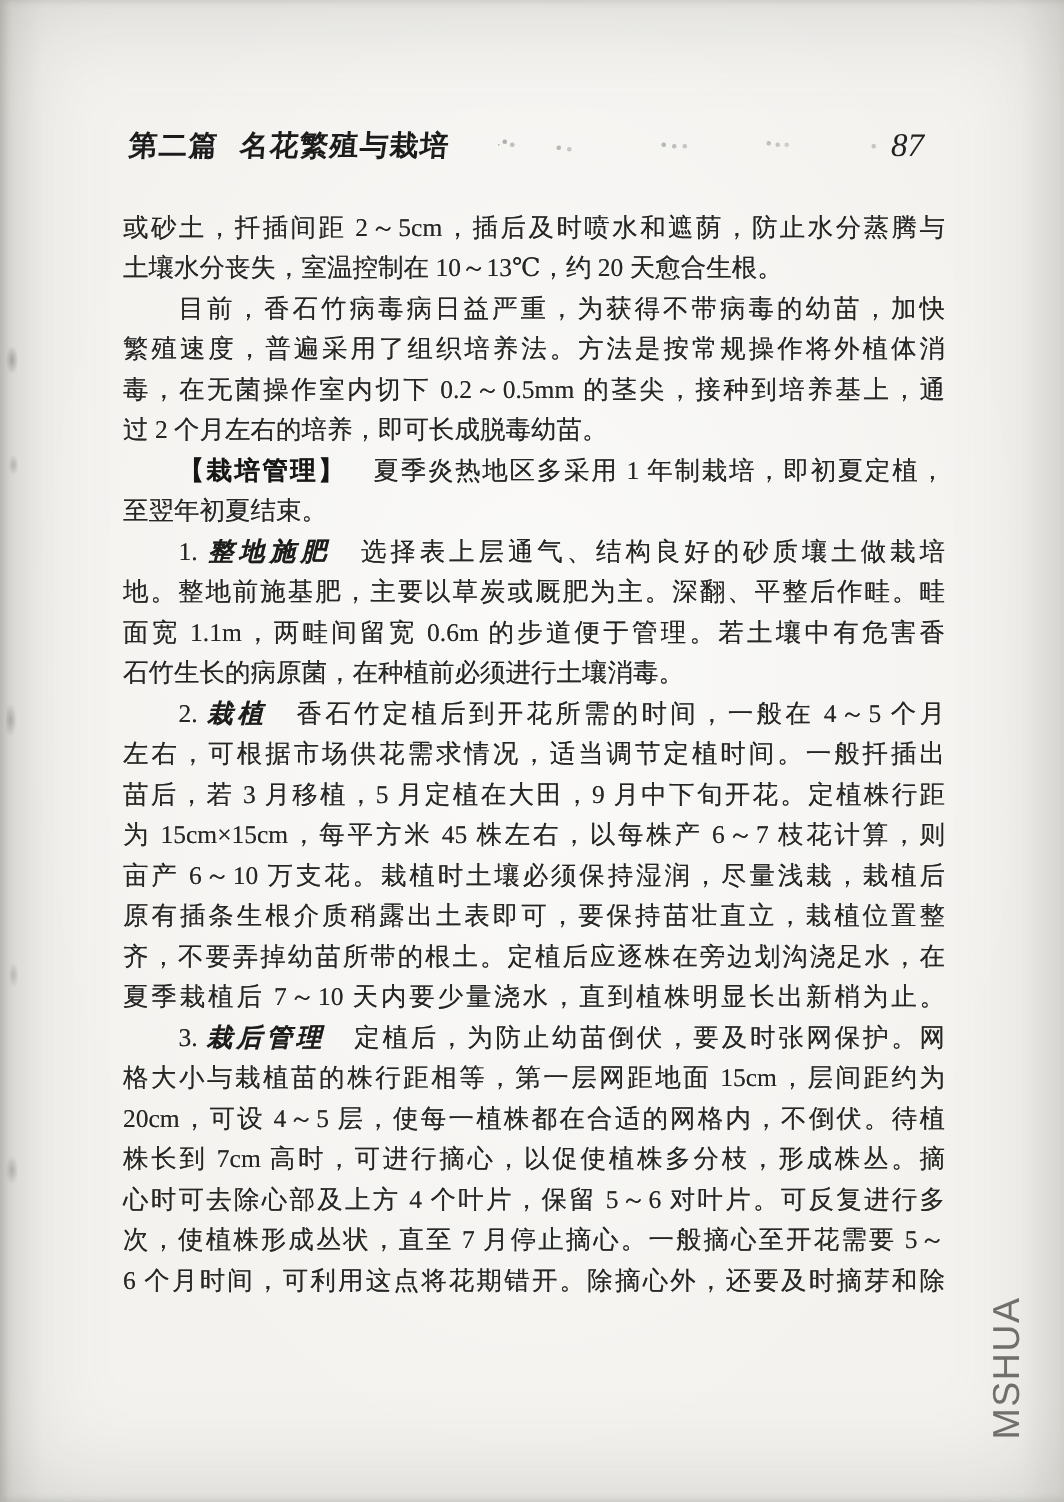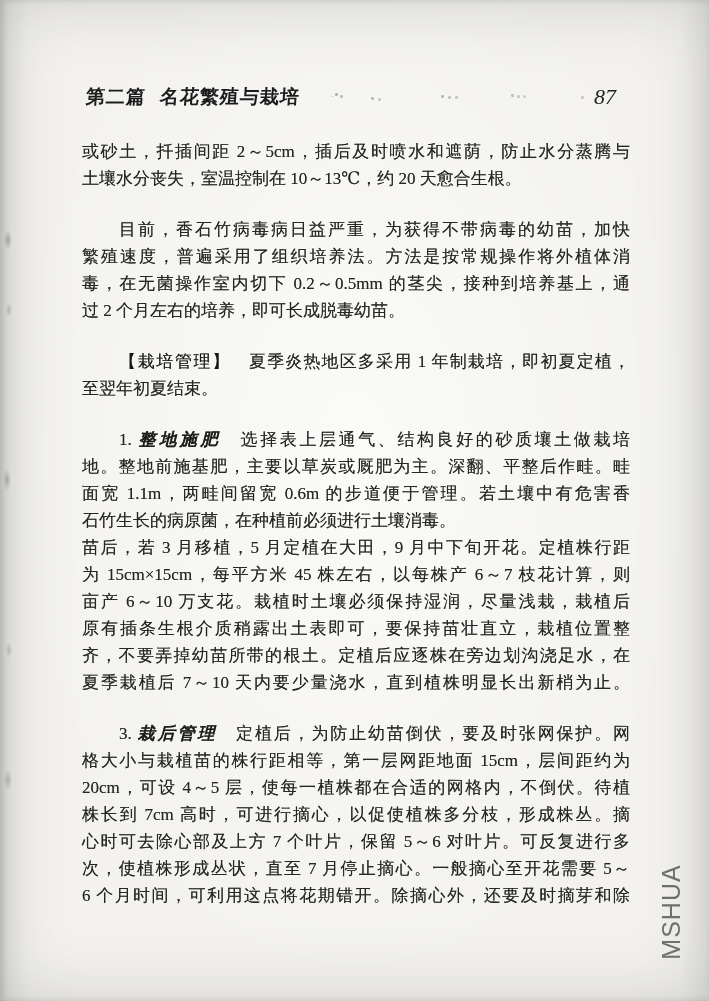--- a/index.html
+++ b/index.html
@@ -58,22 +58,22 @@
   .bodytext{
     position:absolute;left:82px;top:138px;width:548px;
     font-size:17px;line-height:27px;color:#262624;
     text-shadow:0 0 .4px rgba(40,40,38,.6);
   }
   .line{
     height:27px;white-space:nowrap;
     text-align:justify;text-align-last:justify;
   }
   .line.endline{text-align-last:left;}
-  .line.indent{text-indent:37px;margin-top:24px;}
-  .seg-bold{font-weight:400;color:#161614;letter-spacing:.5px;}
+  .line.indent{text-indent:37px;}
+  .seg-bold{font-weight:700;color:#161614;letter-spacing:.5px;}
   .seg-kai{font-style:italic;font-weight:600;color:#1d1d1b;letter-spacing:1px;}
   .watermark{
     position:absolute;left:612px;top:897px;width:120px;height:30px;
     transform:rotate(-90deg);
     font-family:"Liberation Sans","DejaVu Sans",sans-serif;
     font-size:25px;color:#6f6f6d;letter-spacing:1px;text-align:center;
   }
 </style>
 </head>
 <body>
@@ -95,29 +95,31 @@
       <div class="line indent"><span class="seg-normal">目前，香石竹病毒病日益严重，为获得不带病毒的幼苗，加快</span></div>
       <div class="line"><span class="seg-normal">繁殖速度，普遍采用了组织培养法。方法是按常规操作将外植体消</span></div>
       <div class="line"><span class="seg-normal">毒，在无菌操作室内切下 0.2～0.5mm 的茎尖，接种到培养基上，通</span></div>
       <div class="line endline"><span class="seg-normal">过 2 个月左右的培养，即可长成脱毒幼苗。</span></div>
       <div class="line indent"><span class="seg-bold">【栽培管理】</span><span class="seg-normal">　夏季炎热地区多采用 1 年制栽培，即初夏定植，</span></div>
       <div class="line endline"><span class="seg-normal">至翌年初夏结束。</span></div>
       <div class="line indent"><span class="seg-normal">1. </span><span class="seg-kai">整地施肥</span><span class="seg-normal">　选择表上层通气、结构良好的砂质壤土做栽培</span></div>
       <div class="line"><span class="seg-normal">地。整地前施基肥，主要以草炭或厩肥为主。深翻、平整后作畦。畦</span></div>
       <div class="line"><span class="seg-normal">面宽 1.1m，两畦间留宽 0.6m 的步道便于管理。若土壤中有危害香</span></div>
       <div class="line endline"><span class="seg-normal">石竹生长的病原菌，在种植前必须进行土壤消毒。</span></div>
+      <div class="line indent"><span class="seg-normal">2. </span><span class="seg-kai">栽植</span><span class="seg-normal">　香石竹定植后到开花所需的时间，一般在 4～5 个月</span></div>
+      <div class="line"><span class="seg-normal">左右，可根据市场供花需求情况，适当调节定植时间。一般扦插出</span></div>
       <div class="line"><span class="seg-normal">苗后，若 3 月移植，5 月定植在大田，9 月中下旬开花。定植株行距</span></div>
       <div class="line"><span class="seg-normal">为 15cm×15cm，每平方米 45 株左右，以每株产 6～7 枝花计算，则</span></div>
       <div class="line"><span class="seg-normal">亩产 6～10 万支花。栽植时土壤必须保持湿润，尽量浅栽，栽植后</span></div>
       <div class="line"><span class="seg-normal">原有插条生根介质稍露出土表即可，要保持苗壮直立，栽植位置整</span></div>
       <div class="line"><span class="seg-normal">齐，不要弄掉幼苗所带的根土。定植后应逐株在旁边划沟浇足水，在</span></div>
       <div class="line"><span class="seg-normal">夏季栽植后 7～10 天内要少量浇水，直到植株明显长出新梢为止。</span></div>
       <div class="line indent"><span class="seg-normal">3. </span><span class="seg-kai">栽后管理</span><span class="seg-normal">　定植后，为防止幼苗倒伏，要及时张网保护。网</span></div>
       <div class="line"><span class="seg-normal">格大小与栽植苗的株行距相等，第一层网距地面 15cm，层间距约为</span></div>
       <div class="line"><span class="seg-normal">20cm，可设 4～5 层，使每一植株都在合适的网格内，不倒伏。待植</span></div>
       <div class="line"><span class="seg-normal">株长到 7cm 高时，可进行摘心，以促使植株多分枝，形成株丛。摘</span></div>
-      <div class="line"><span class="seg-normal">心时可去除心部及上方 7 个叶片，保留 5～6 对叶片。可反复进行多</span></div>
+      <div class="line"><span class="seg-normal">心时可去除心部及上方 4 个叶片，保留 5～6 对叶片。可反复进行多</span></div>
       <div class="line"><span class="seg-normal">次，使植株形成丛状，直至 7 月停止摘心。一般摘心至开花需要 5～</span></div>
       <div class="line"><span class="seg-normal">6 个月时间，可利用这点将花期错开。除摘心外，还要及时摘芽和除</span></div>
     </div>
 
   <div class="watermark">MSHUA</div>
 </div>
 
 </body></html>

